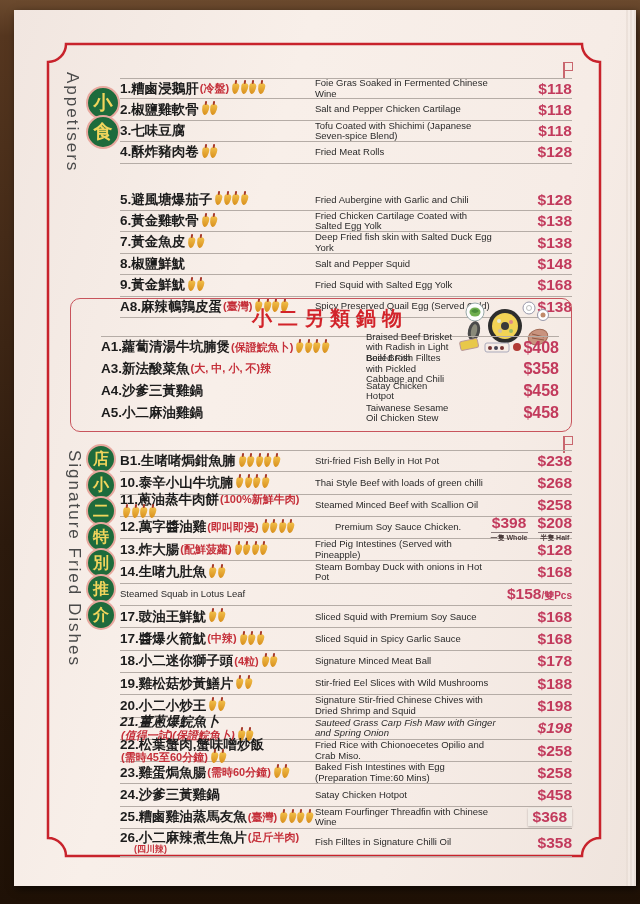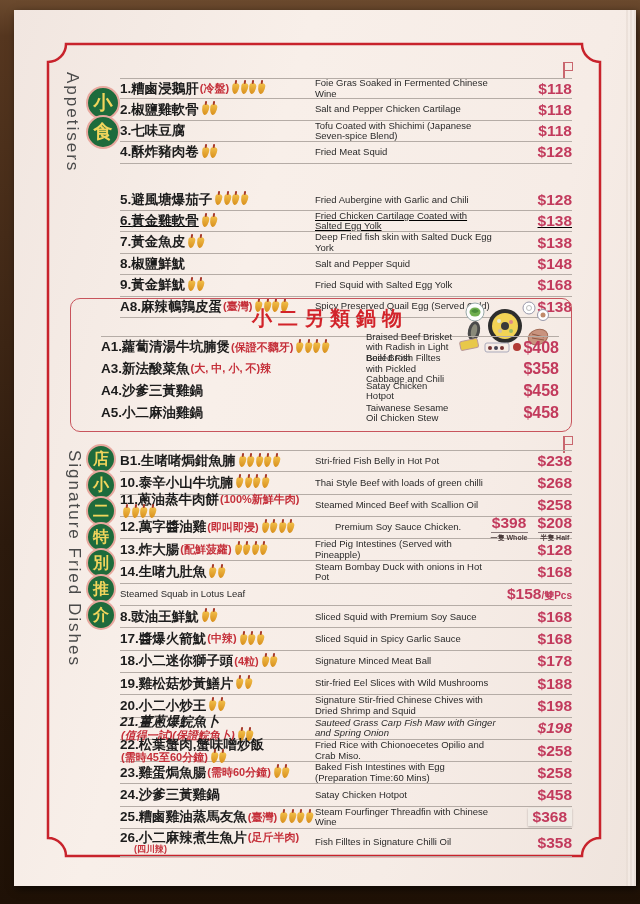--- a/index.html
+++ b/index.html
@@ -127,37 +127,37 @@
         <div class="c-price"><span>$118</span></div>
       </div>
       <div class="row" style="height: 21.4px;">
         <div class="c-name">
           <span class="nm">4.酥炸豬肉卷</span>
           <span class="chilis">
             <span class="chili"></span>
             <span class="chili"></span>
           </span>
         </div>
-        <div class="c-desc">Fried Meat Squid</div>
+        <div class="c-desc">Fried Meat Rolls</div>
         <div class="c-price"><span>$128</span></div>
       </div>
       <div class="row" style="height: 21.4px; margin-top: 26px;">
         <div class="c-name">
           <span class="nm">5.避風塘爆茄子</span>
           <span class="chilis">
             <span class="chili"></span>
             <span class="chili"></span>
             <span class="chili"></span>
             <span class="chili"></span>
           </span>
         </div>
         <div class="c-desc">Fried Aubergine with Garlic and Chili</div>
         <div class="c-price"><span>$128</span></div>
       </div>
-      <div class="row" style="height: 21.4px; text-decoration: underline;">
+      <div class="row" style="height: 21.4px;">
         <div class="c-name">
           <span class="nm">6.黃金雞軟骨</span>
           <span class="chilis">
             <span class="chili"></span>
             <span class="chili"></span>
           </span>
         </div>
         <div class="c-desc">Fried Chicken Cartilage Coated with Salted Egg Yolk</div>
         <div class="c-price"><span>$138</span></div>
       </div>
@@ -231,21 +231,21 @@
       <circle cx="31" cy="47" r="2" fill="#733"></circle>
         <circle cx="37" cy="47" r="2" fill="#445"></circle>
         <circle cx="43" cy="47" r="2" fill="#733"></circle>
       <circle cx="58" cy="46" r="4" fill="#b23a34"></circle>
       <rect x="26" y="42" width="24" height="9" rx="2" fill="none" stroke="#aab"></rect>
     </svg>
     <div class="rows" id="hot-rows" style="position:static; margin-top:4px;">
         <div class="row" style="height: 22px;">
           <div class="c-name">
             <span class="nm">A1.蘿蔔清湯牛坑腩煲</span>
-            <span class="note">(保證不黐牙)</span>
+            <span class="note">(保證鯇魚卜)</span>
             <span class="chilis">
               <span class="chili"></span>
               <span class="chili"></span>
               <span class="chili"></span>
               <span class="chili"></span>
             </span>
           </div>
           <div class="c-desc">Braised Beef Brisket with Radish in Light Beef Broth</div>
           <div class="c-price"><span>$408</span></div>
         </div>
@@ -370,21 +370,21 @@
         </div>
         <div class="c-desc">Steam Bombay Duck with onions in Hot Pot</div>
         <div class="c-price"><span>$168</span></div>
       </div>
       <div class="row" style="height: 22.3px;">
         <div class="c-desc">Steamed Squab in Lotus Leaf</div>
         <div class="c-price"><span>$158</span><span class="sfx">/雙Pcs</span></div>
       </div>
       <div class="row" style="height: 22.3px;">
         <div class="c-name">
-          <span class="nm">8.豉油王鮮魷</span>
+          <span class="nm">17.豉油王鮮魷</span>
           <span class="chilis">
             <span class="chili"></span>
             <span class="chili"></span>
           </span>
         </div>
         <div class="c-desc">Sliced Squid with Premium Soy Sauce</div>
         <div class="c-price"><span>$168</span></div>
       </div>
       <div class="row" style="height: 22.3px;">
         <div class="c-name">

